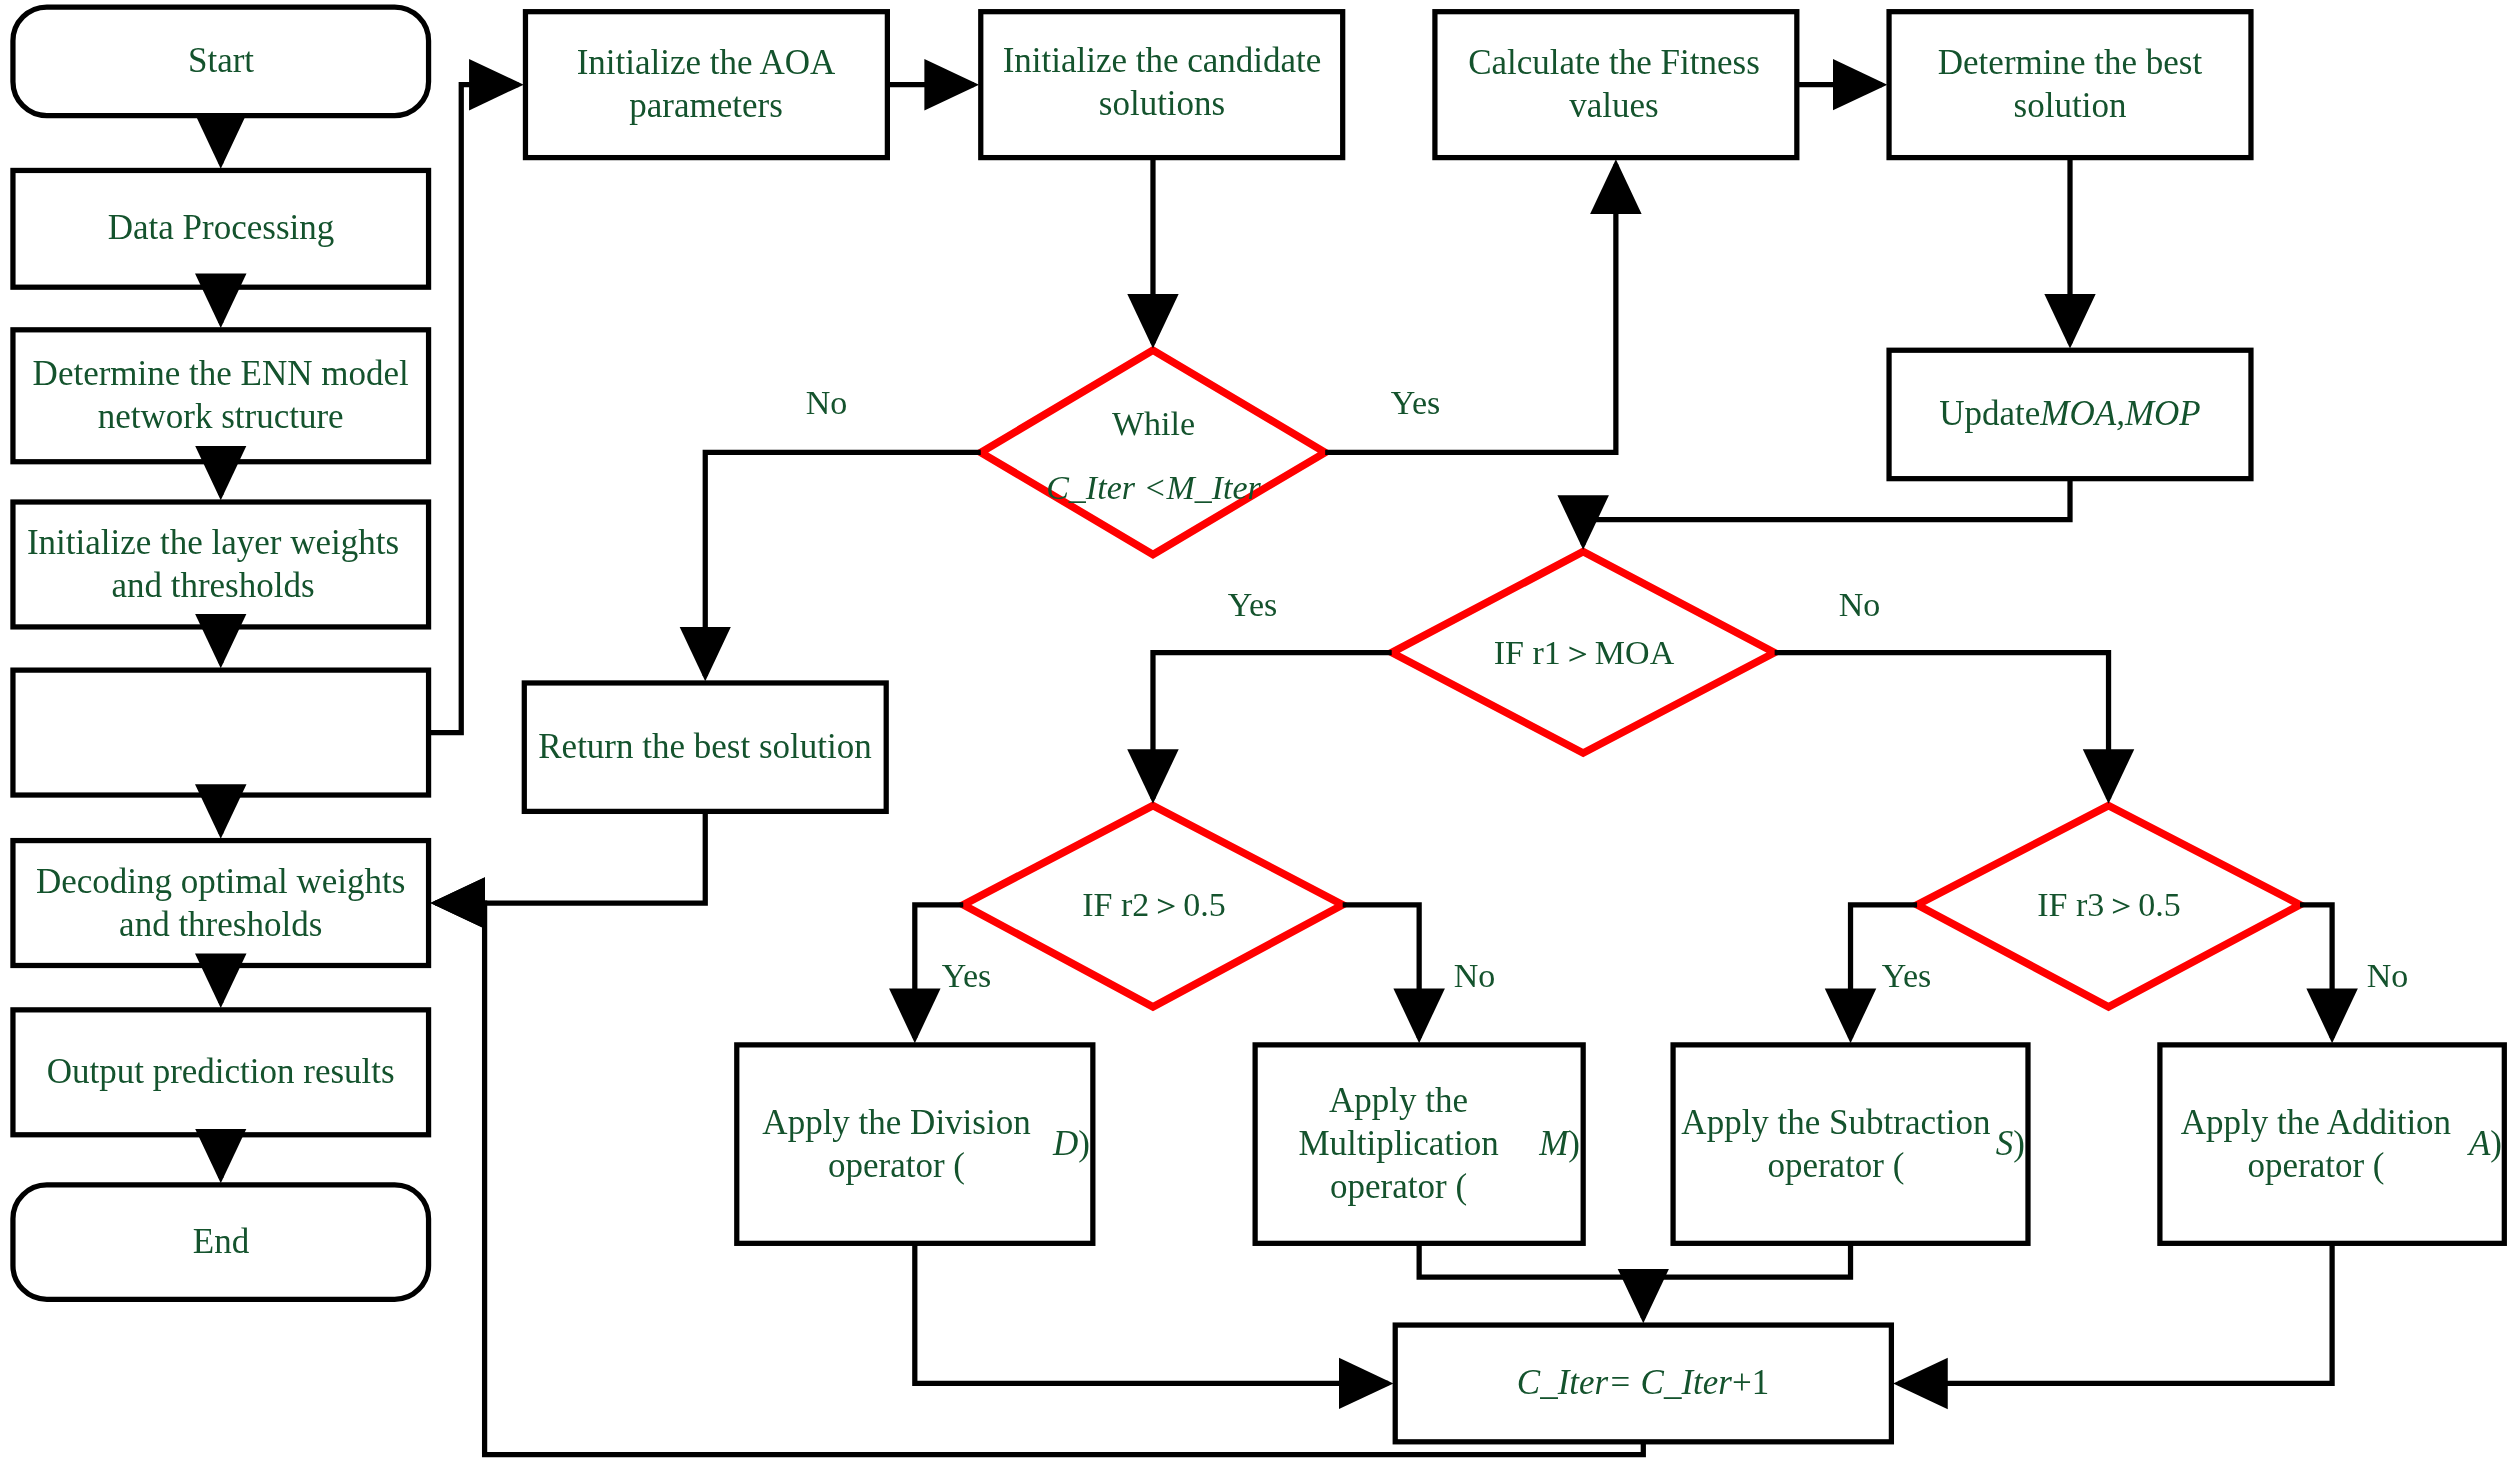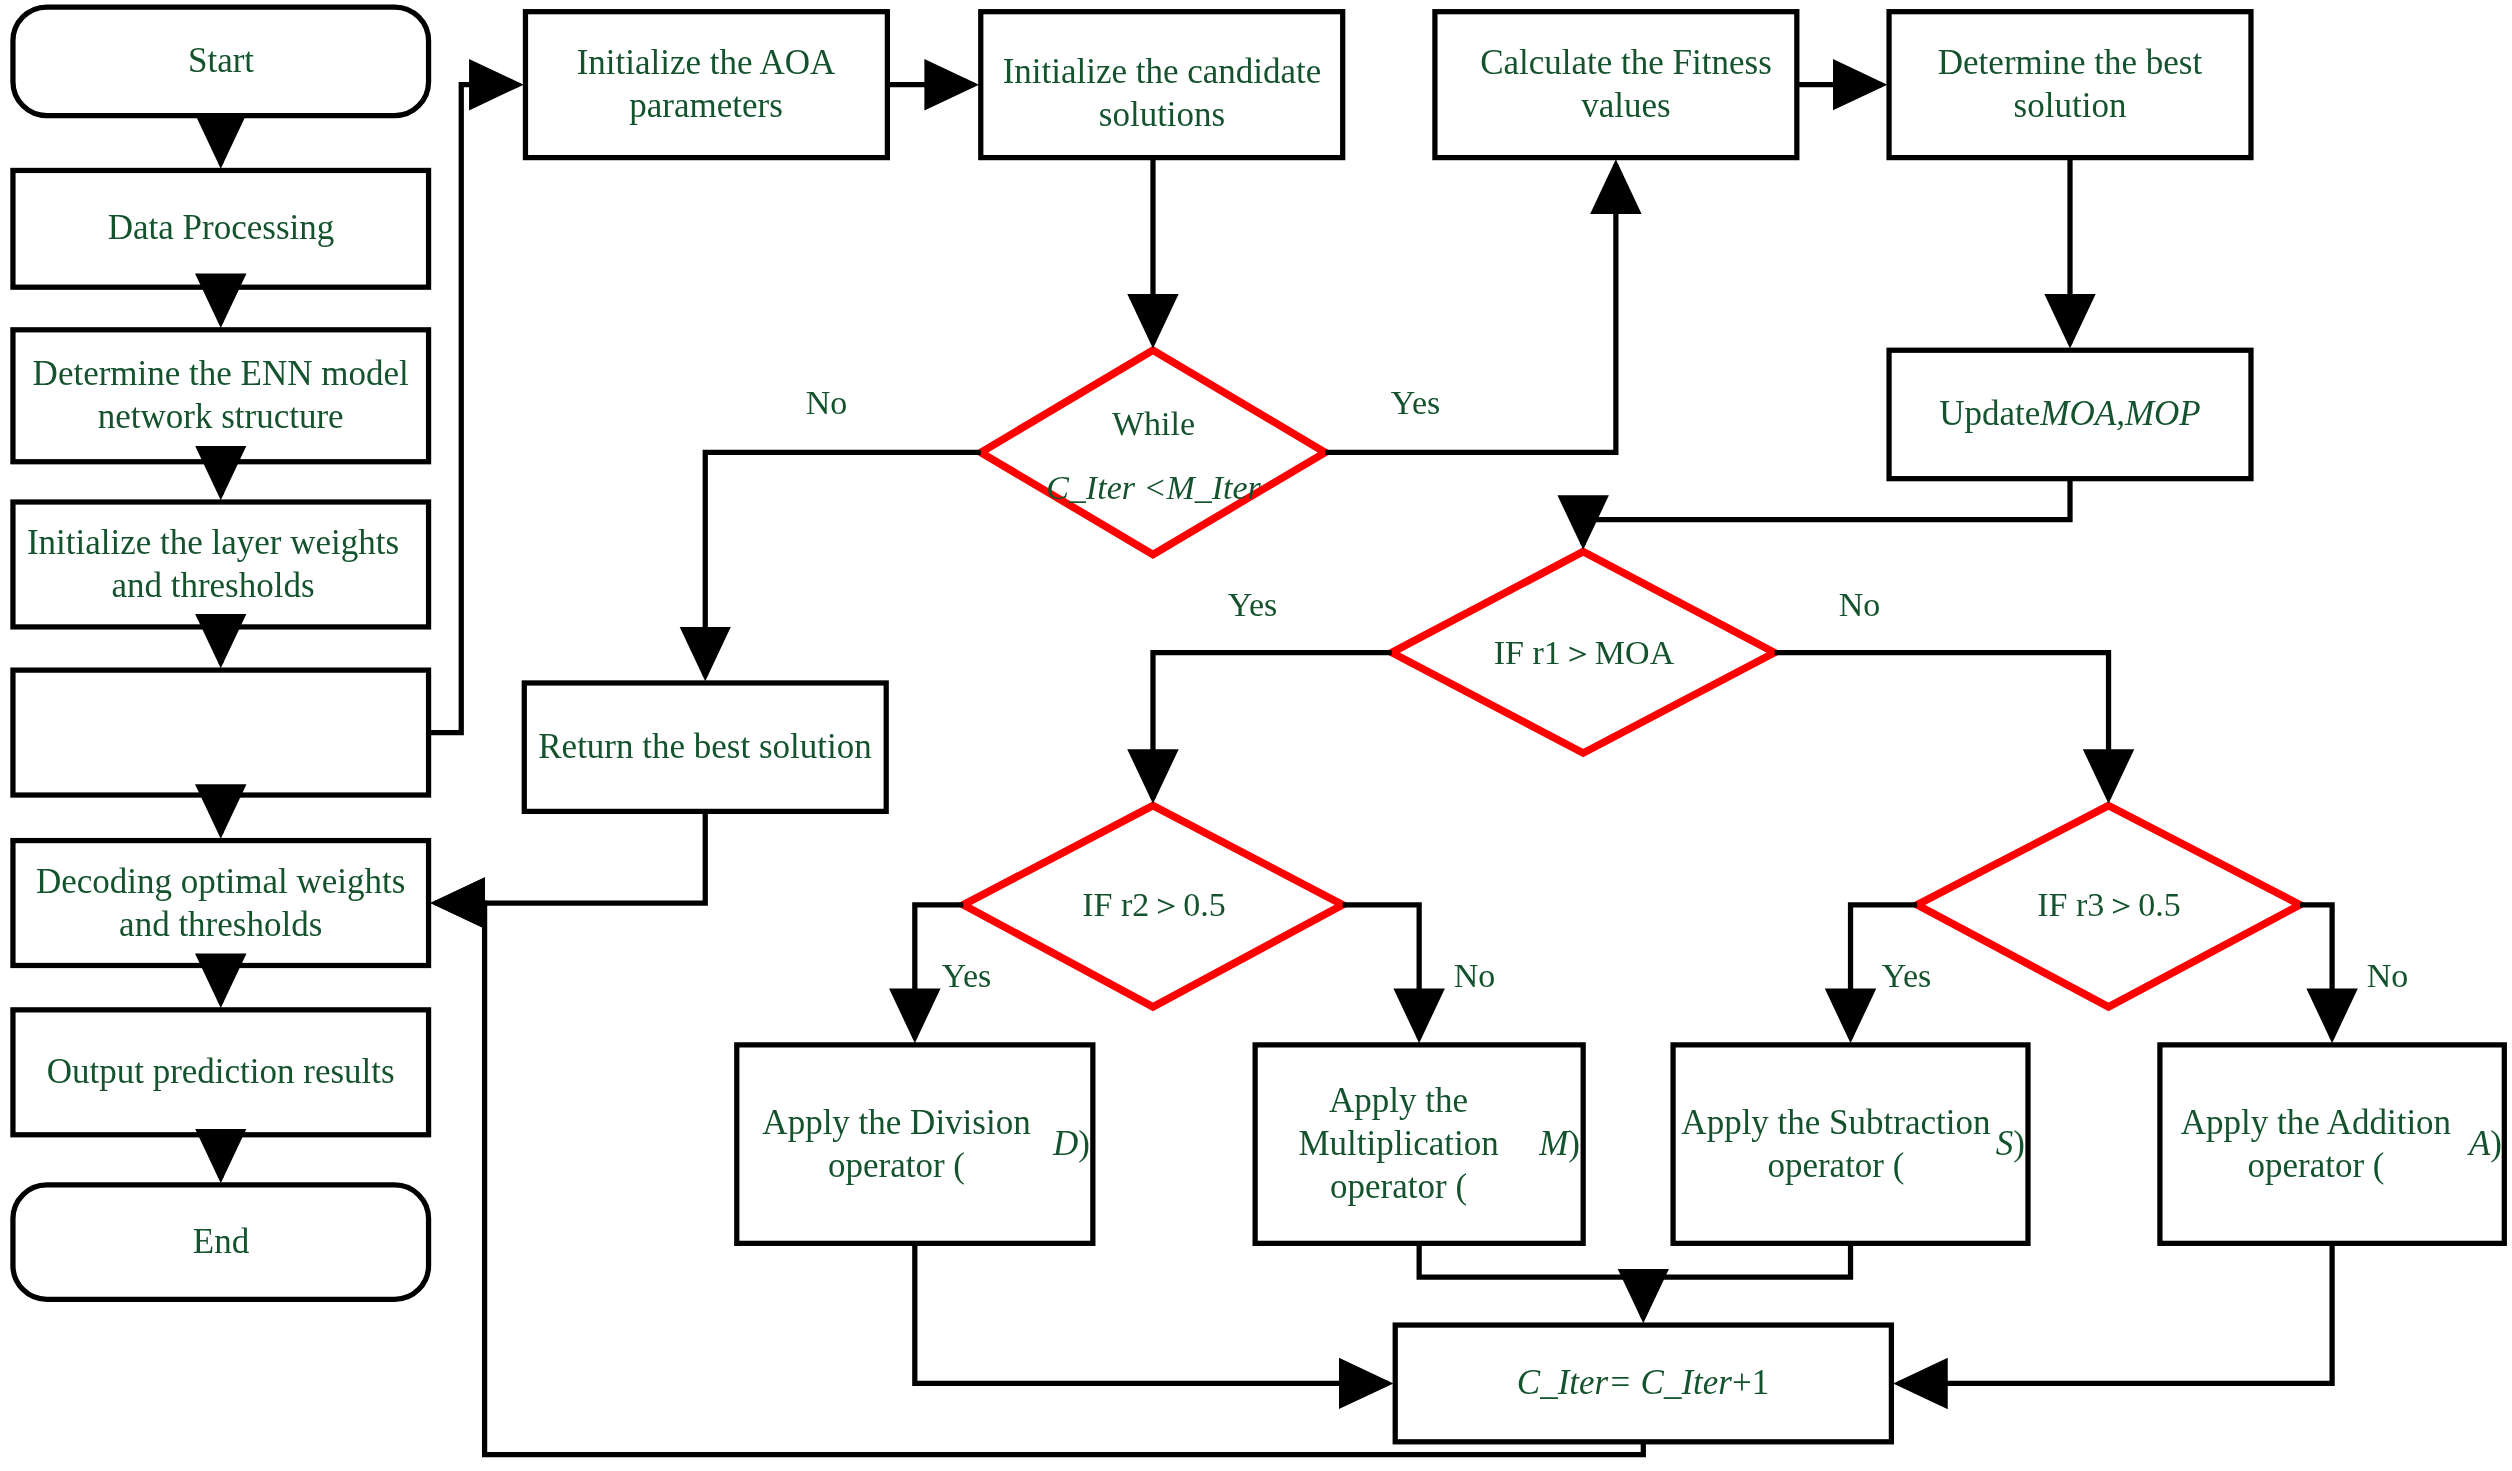--- a/index.html
+++ b/index.html
@@ -108,22 +108,22 @@
 
   <div class="lbl bx" style="left:13px;top:7px;width:416px;height:109px;">Start</div>
   <div class="lbl bx" style="left:13px;top:170px;width:416px;height:117px;">Data Processing</div>
   <div class="lbl bx" style="left:18.7px;top:330px;width:404px;height:132px;">Determine the ENN model network structure</div>
   <div class="lbl bx" style="left:11px;top:502px;width:404px;height:125px;">Initialize the layer weights and thresholds</div>
   <div class="lbl bx" style="left:18.7px;top:841px;width:404px;height:125px;">Decoding optimal weights and thresholds</div>
   <div class="lbl bx" style="left:18.7px;top:1010px;width:404px;height:125px;">Output prediction results</div>
   <div class="lbl bx" style="left:13px;top:1185px;width:416px;height:114px;">End</div>
 
   <div class="lbl bx" style="left:528px;top:11.7px;width:356px;height:146px;">Initialize the AOA parameters</div>
-  <div class="lbl bx" style="left:984px;top:21px;width:356px;height:146px;">Initialize the candidate solutions</div>
-  <div class="lbl bx" style="left:1438px;top:11.7px;width:352px;height:146px;padding-left:12px;">Calculate the Fitness values</div>
+  <div class="lbl bx" style="left:984px;top:10px;width:356px;height:146px;">Initialize the candidate solutions</div>
+  <div class="lbl bx" style="left:1438px;top:11.7px;width:352px;height:146px;">Calculate the Fitness values</div>
   <div class="lbl bx" style="left:1889px;top:350px;width:362px;height:128px;">
       <span>Update </span>
       <span class="ital">MOA,MOP</span>
     </div>
 
   <div class="lbl bx" style="left:1892px;top:11.7px;width:356px;height:146px;">Determine the best solution</div>
 
   <div class="lbl bx" style="left:527px;top:683px;width:356px;height:128px;">Return the best solution</div>
 
   <div class="lbl dm" style="left:993px;top:403px;width:321px;height:41px;">While</div>

